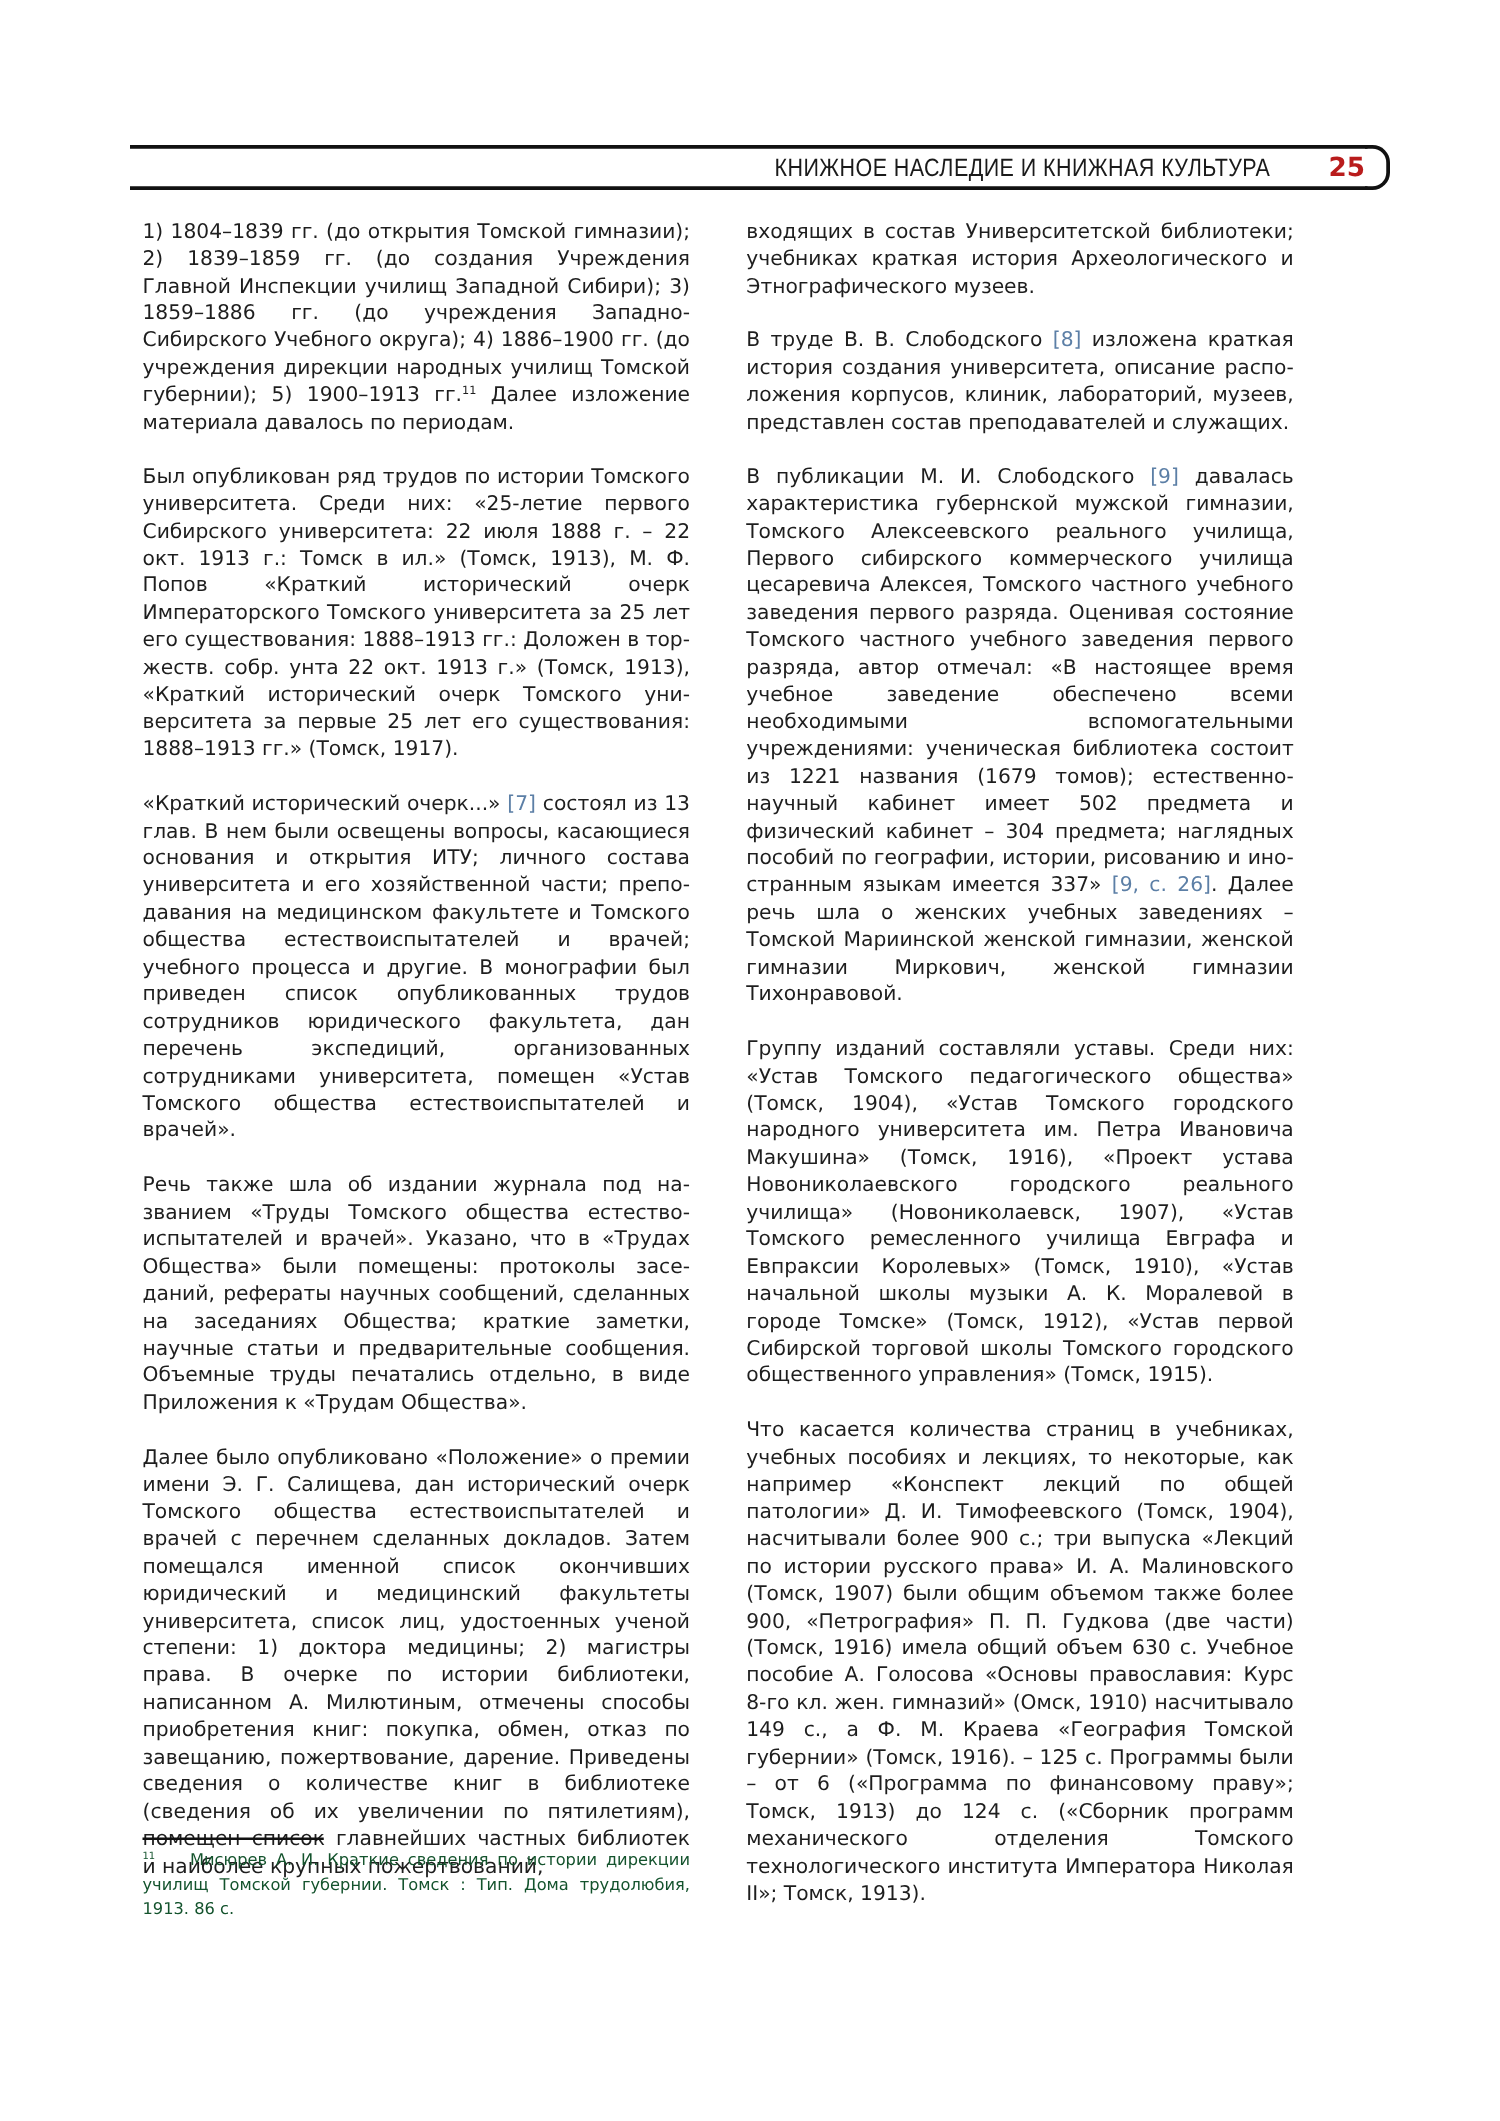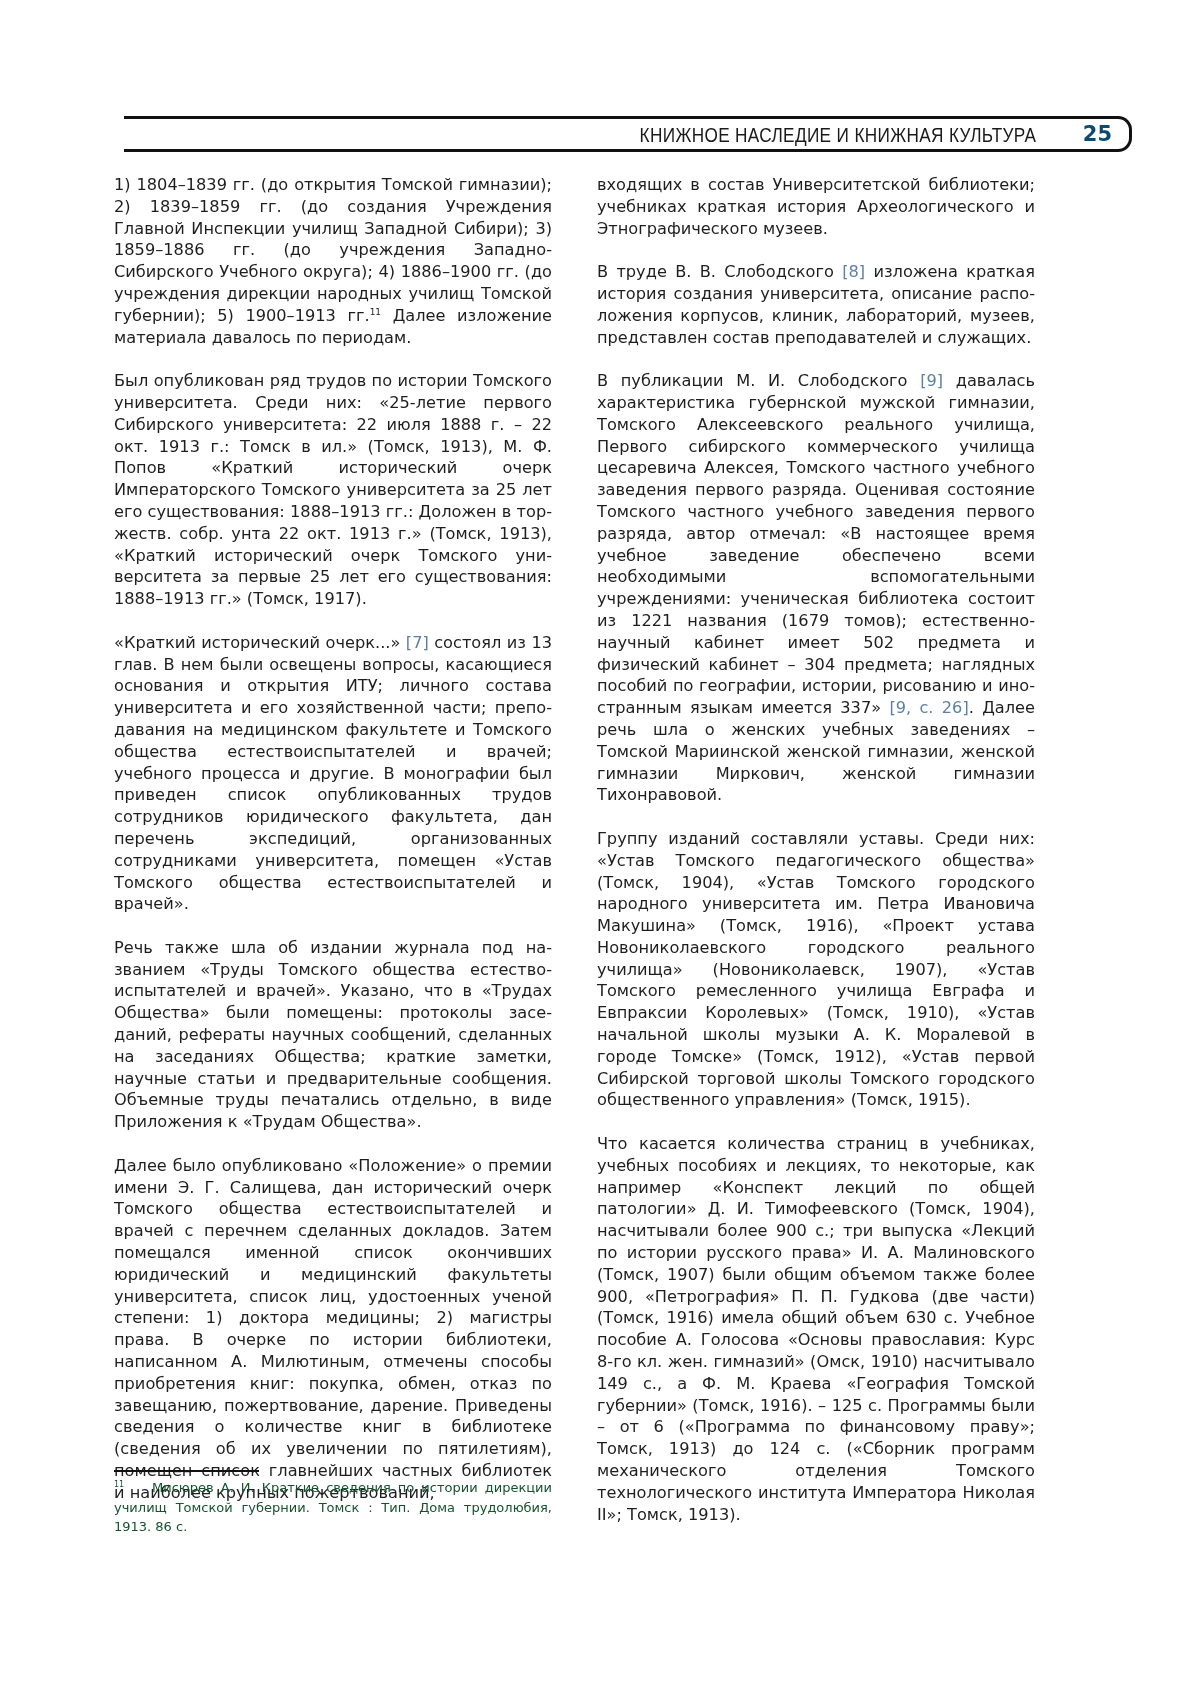--- a/index.html
+++ b/index.html
@@ -1,22 +1,22 @@
 <!DOCTYPE html>
 <html><head>
 <meta charset="utf-8">
 <style>
   html, body { margin: 0; padding: 0; background: #ffffff; }
   body { width: 1200px; height: 1697px; position: relative; overflow: hidden; font-family: "DejaVu Sans", sans-serif; color: #1e1e1e; }
-  .running-head { position: absolute; left: 124px; top: 116px; width: 1010px; height: 20px; }
+  .running-head { position: absolute; left: 104px; top: 116px; width: 1010px; height: 20px; }
   .rh-top { position: absolute; left: 0; top: 0; width: 990px; height: 3px; background: #111; }
   .rh-bottom { position: absolute; left: 0; top: 33px; width: 990px; height: 3px; background: #111; }
   .rh-cap { position: absolute; left: 988px; top: 0; width: 20px; height: 36px; border: 3px solid #111; border-left: none; border-radius: 0 14px 14px 0; box-sizing: border-box; }
   .rh-title { position: absolute; right: 98px; top: 6px; font-family: "Liberation Sans", sans-serif; font-size: 20px; letter-spacing: 0.4px; transform: scaleX(0.86); transform-origin: right center; color: #1a1a1a; white-space: nowrap; line-height: 26px; }
-  .rh-page { position: absolute; right: 22px; top: 4px; font-family: "DejaVu Sans", sans-serif; font-weight: bold; font-size: 21px; color: #0c4a6e; line-height: 28px; }
+  .rh-page { position: absolute; right: 22px; top: 4px; font-family: "DejaVu Sans", sans-serif; font-weight: bold; font-size: 21px; color: #b91c1c; line-height: 28px; }
   .col { position: absolute; top: 174px; font-size: 16.2px; line-height: 21.8px; text-align: justify; }
   .col-left { left: 114px; width: 438px; }
   .col-right { left: 597px; width: 438px; }
   .col p { margin: 0 0 21.8px 0; hyphens: manual; }
   .ref { color: #5c7fa6; }
   sup { font-size: 9px; line-height: 0; vertical-align: 6px; }
   .fn-rule { position: absolute; left: 114px; top: 1470px; width: 145px; height: 2px; background: #111; }
   .footnote { position: absolute; left: 114px; top: 1475px; width: 438px; font-size: 13px; line-height: 19.5px; text-align: justify; color: #14532d; }
   .fn-num { font-size: 8px; vertical-align: 5px; display: inline-block; width: 38px; }
 </style>

